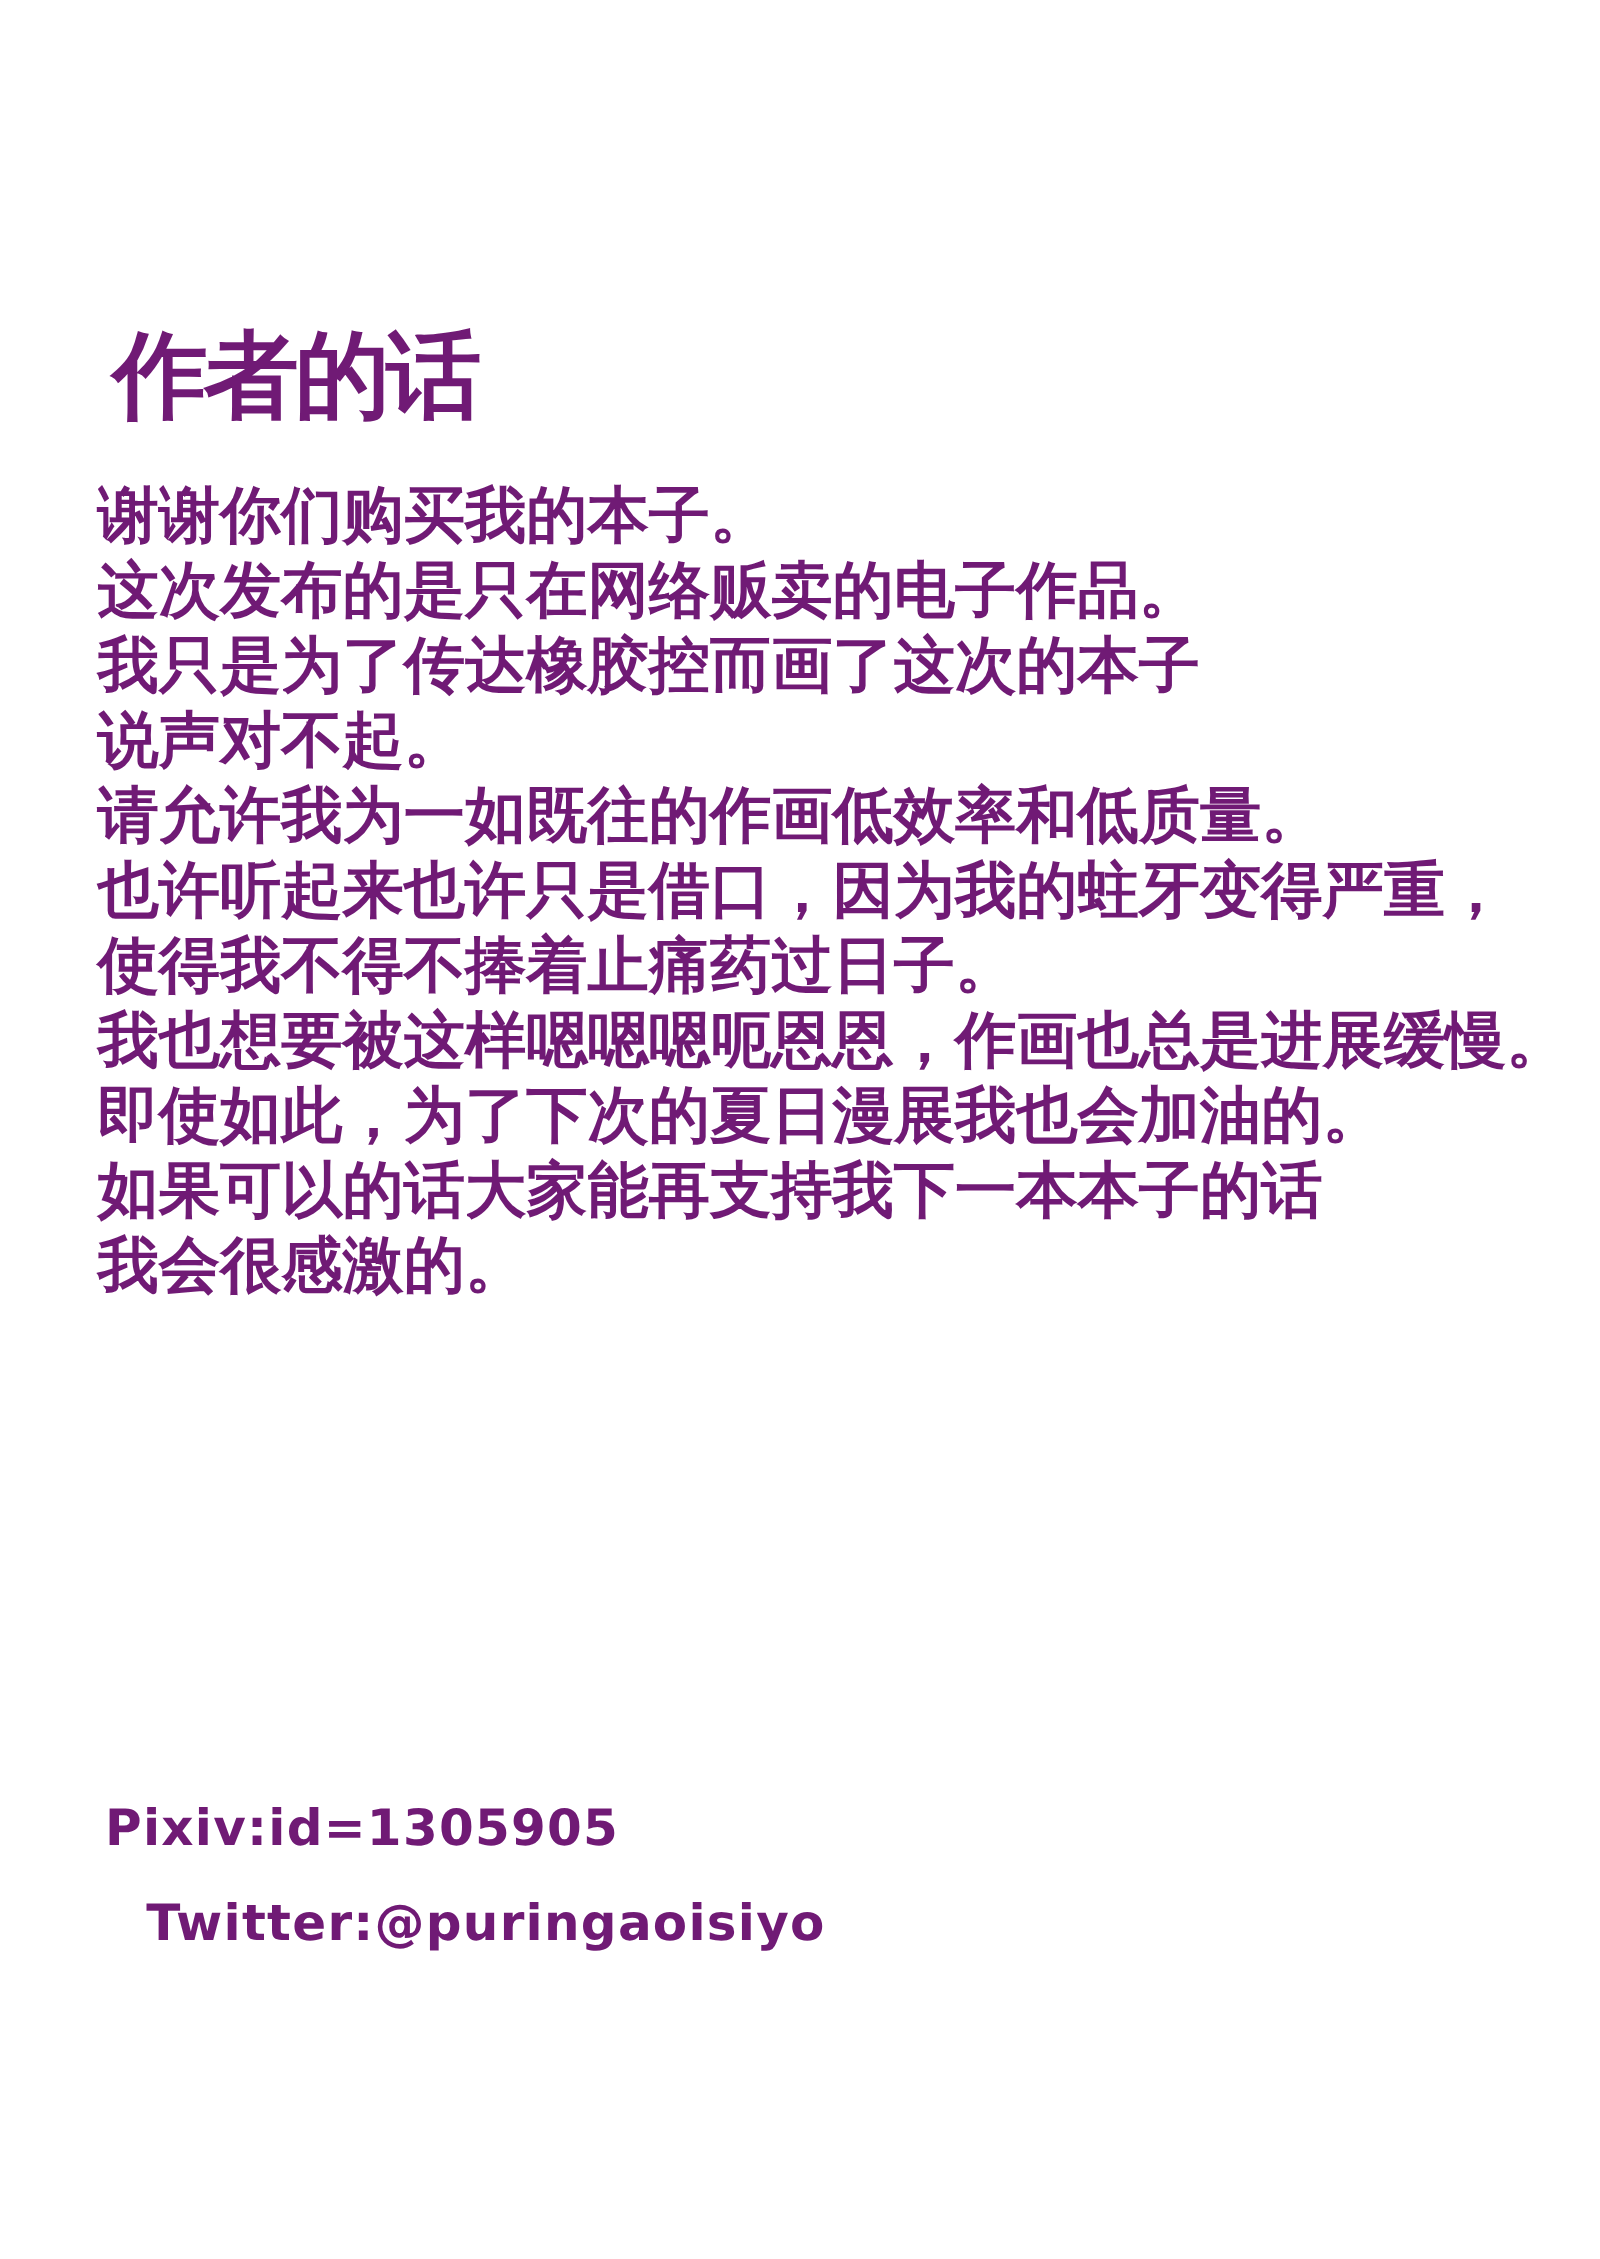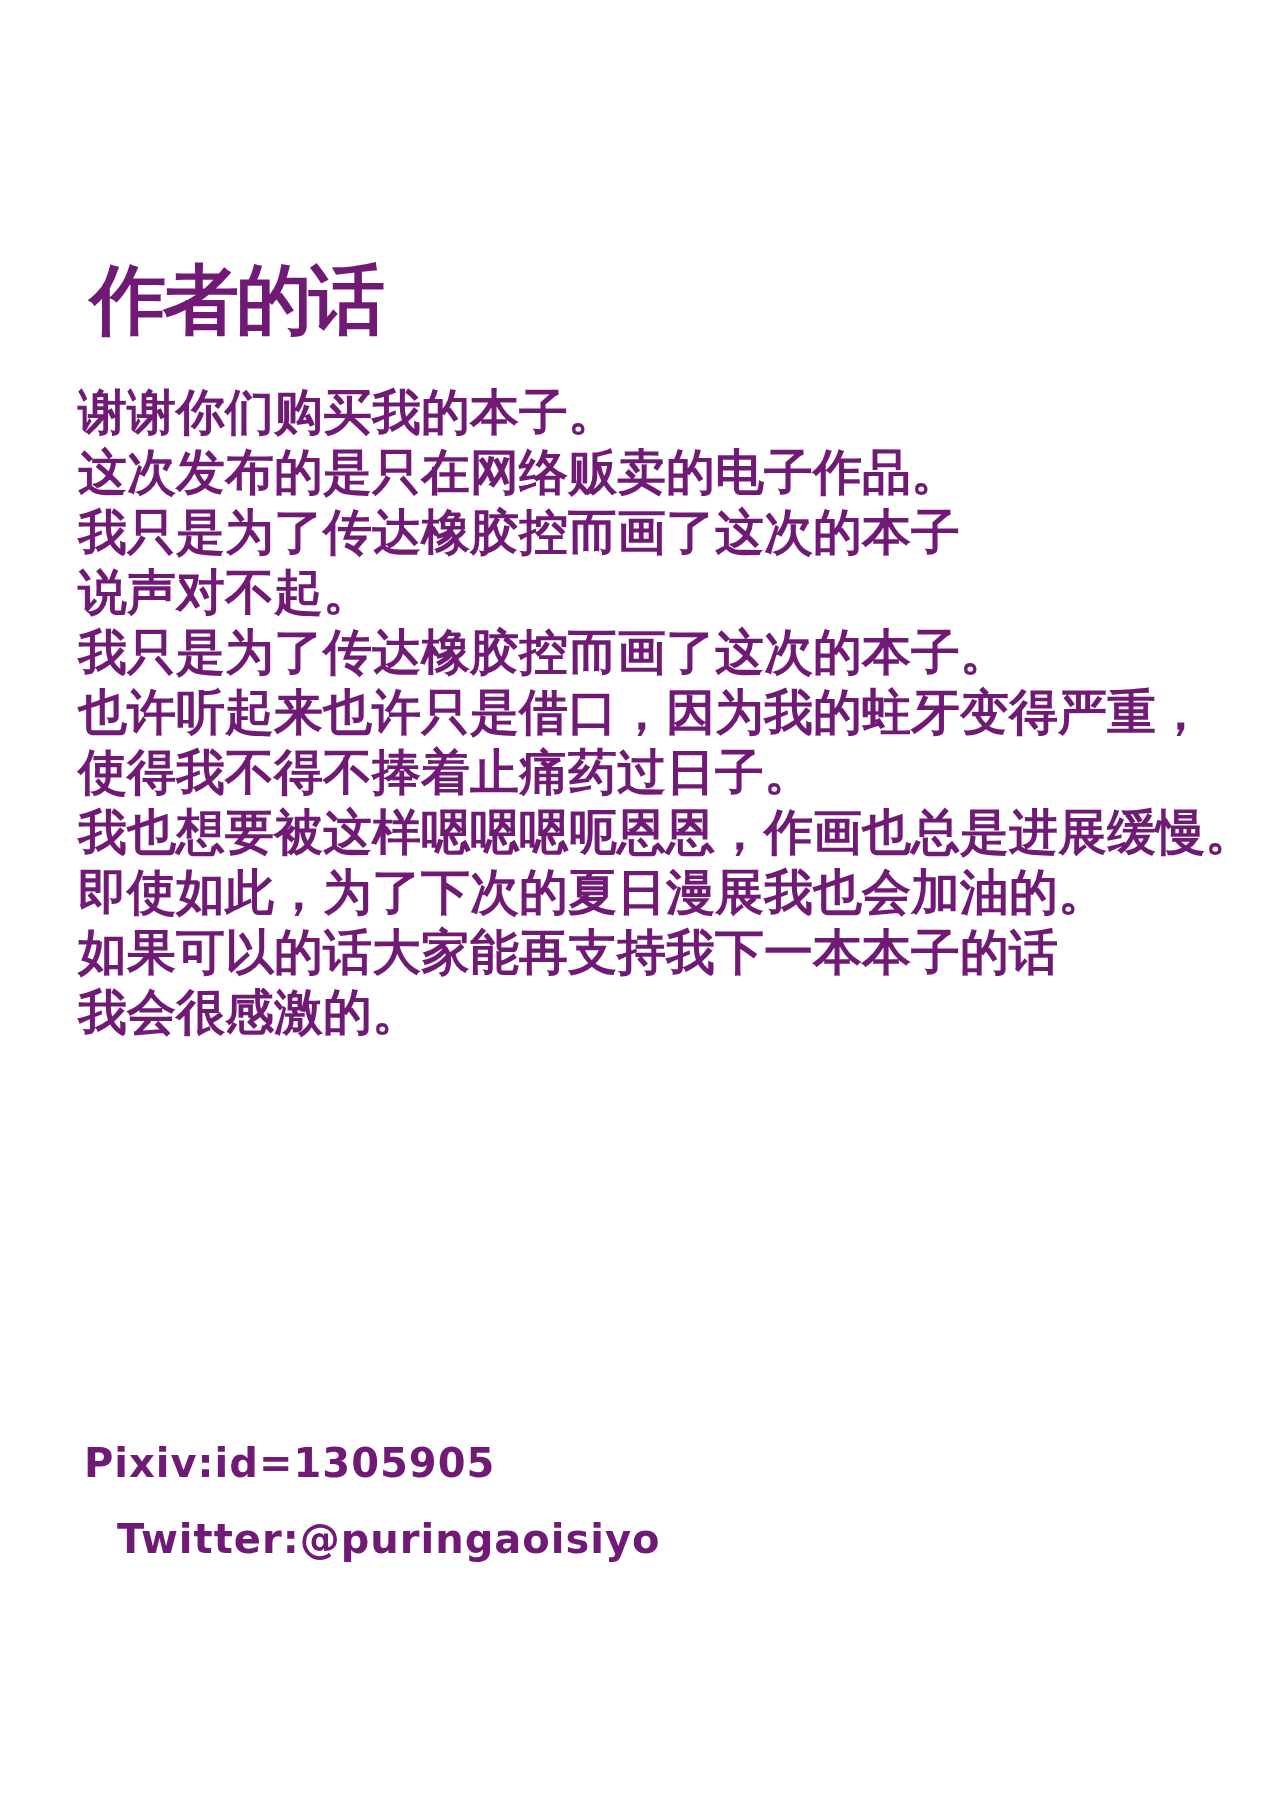--- a/index.html
+++ b/index.html
@@ -66,21 +66,21 @@
 
 <div class="page">
 
   <h1 class="title">作者的话</h1>
 
   <div class="body-block">
     <div class="body-line">谢谢你们购买我的本子。</div>
     <div class="body-line">这次发布的是只在网络贩卖的电子作品。</div>
     <div class="body-line">我只是为了传达橡胶控而画了这次的本子</div>
     <div class="body-line">说声对不起。</div>
-    <div class="body-line">我只是为了传达橡胶控而画了这次的本子。</div>
+    <div class="body-line">请允许我为一如既往的作画低效率和低质量。</div>
     <div class="body-line">也许听起来也许只是借口，因为我的蛀牙变得严重，</div>
     <div class="body-line">使得我不得不捧着止痛药过日子。</div>
     <div class="body-line">我也想要被这样嗯嗯嗯呃恩恩，作画也总是进展缓慢。</div>
     <div class="body-line">即使如此，为了下次的夏日漫展我也会加油的。</div>
     <div class="body-line">如果可以的话大家能再支持我下一本本子的话</div>
     <div class="body-line">我会很感激的。</div>
   </div>
 
 
   <div class="contact contact-pixiv">Pixiv:id=1305905</div>

